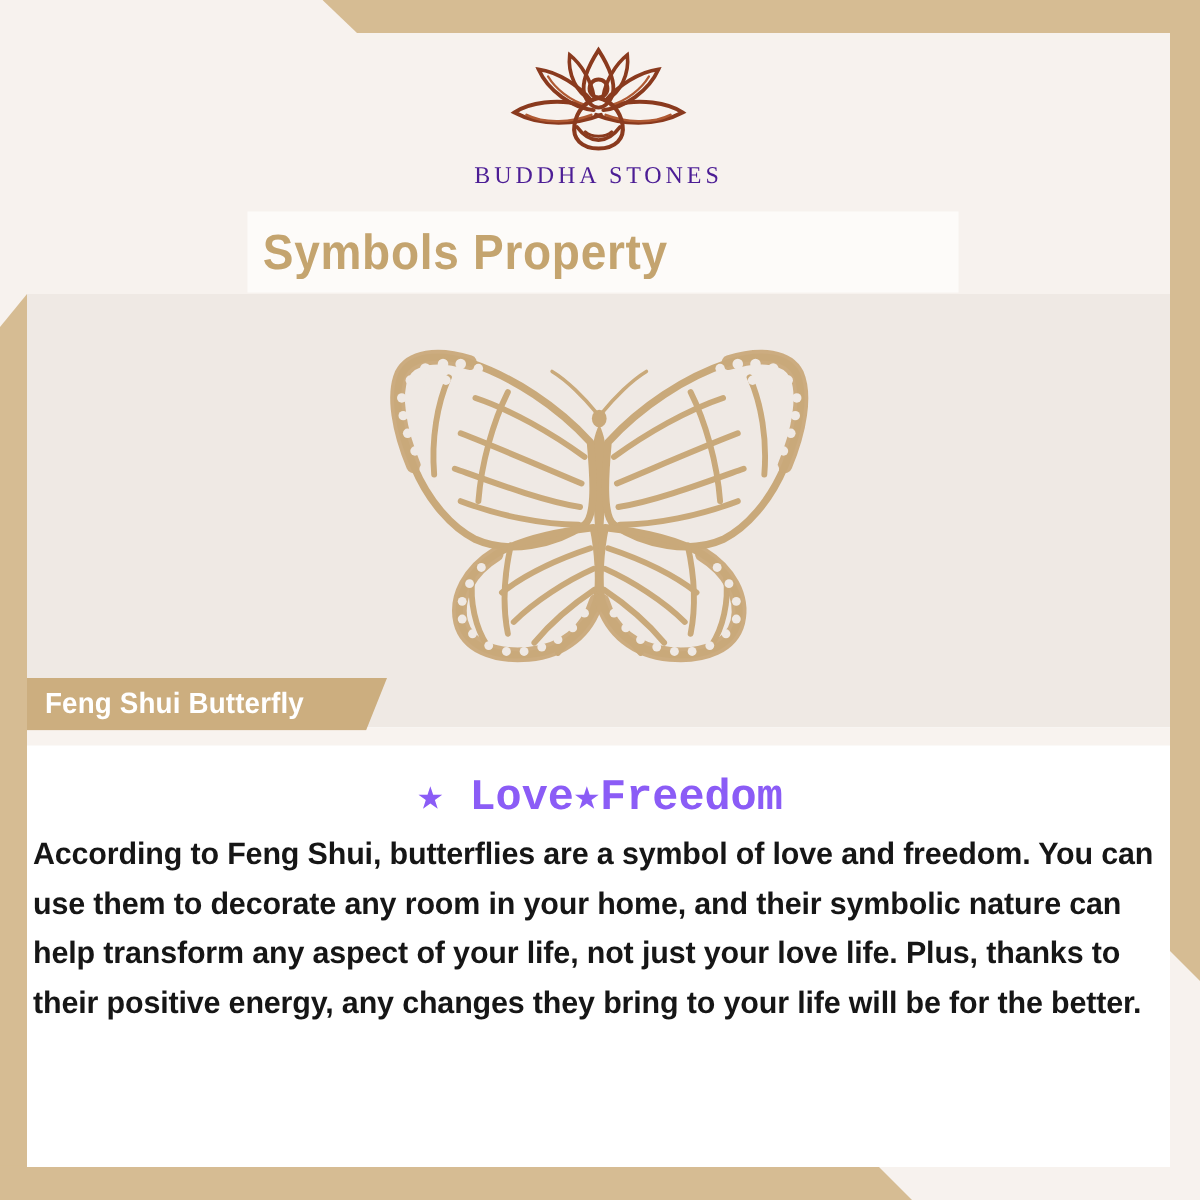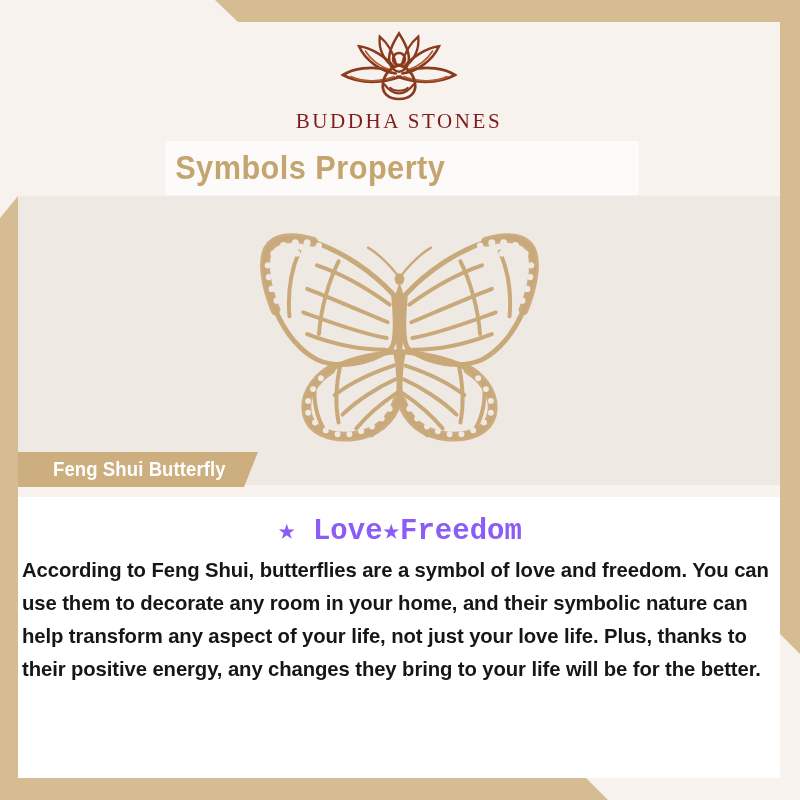--- a/index.html
+++ b/index.html
@@ -72,23 +72,23 @@
     display: flex;
     flex-direction: column;
     align-items: center;
     justify-content: flex-start;
     padding-top: 4px;
     box-sizing: border-box;
   }
   .logo-mark { width: 176px; height: 82px; display:block; }
   .logo-word {
     font-family: "Liberation Serif", serif;
-    font-size: 21px;
+    font-size: 16px;
     letter-spacing: 2.6px;
-    color: #7f1d1d;
+    color: #4c1d95;
     margin-top: 1px;
   }
 
   
   .title-band {
     position: absolute;
     left: 165px;
     top: 141px;
     width: 474px;
     height: 54px;
@@ -131,21 +131,20 @@
     left: 18px;
     top: 452px;
     height: 35px;
     width: 240px;
     background: #ccae7f;
     clip-path: polygon(0 0, 240px 0, 226px 35px, 0 35px);
     display: flex;
     align-items: center;
     box-sizing: border-box;
     padding-left: 12px;
-    justify-content: center;
   }
   .banner-text {
     font-family: "Liberation Sans Narrow", "Liberation Sans", sans-serif;
     font-weight: bold;
     font-size: 19.5px;
     color: #ffffff;
     letter-spacing: 0.1px;
     transform: scaleX(0.95);
     transform-origin: left center;
   }

